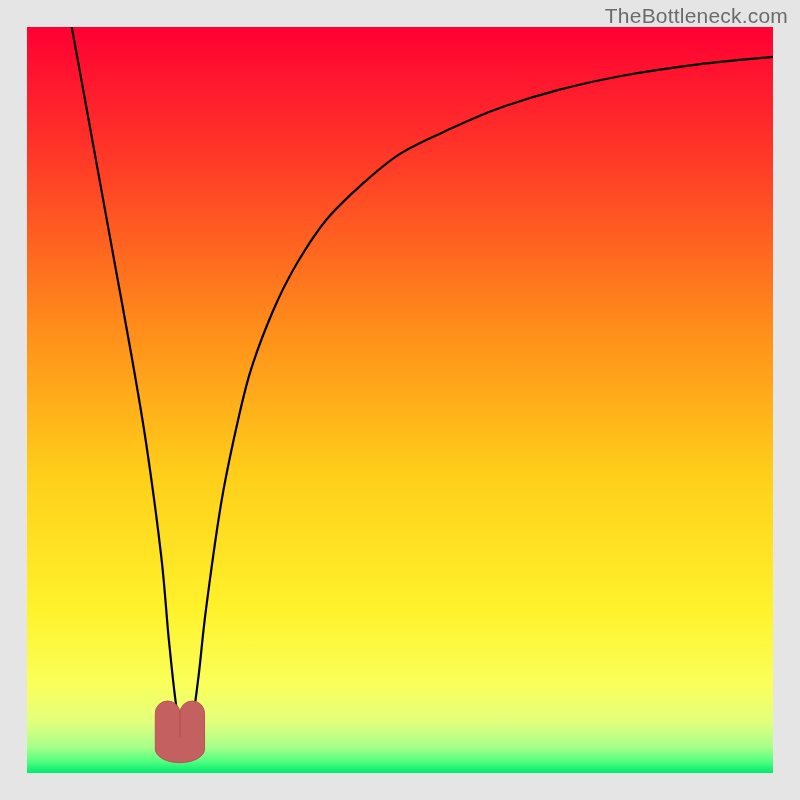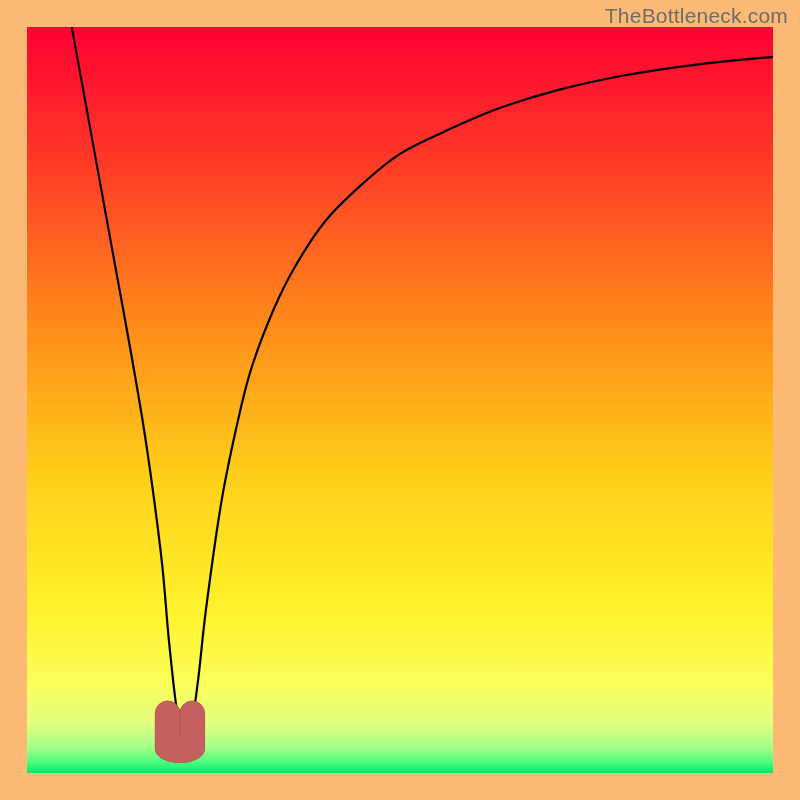--- a/index.html
+++ b/index.html
@@ -1,21 +1,21 @@
 <!DOCTYPE html>
 <html><head>
 <meta charset="utf-8">
 <style>
   * { margin: 0; padding: 0; box-sizing: border-box; }
   html, body { width: 800px; height: 800px; overflow: hidden; }
   body { font-family: Arial, Helvetica, sans-serif; }
   .outer {
     width: 800px;
     height: 800px;
-    background: #fdba74;
+    background: #e5e5e5;
     position: relative;
   }
   .watermark {
     position: absolute;
     top: 4px;
     right: 12px;
     color: #6b6b6b;
     font-size: 21px;
     font-weight: 400;
     letter-spacing: 0.2px;

